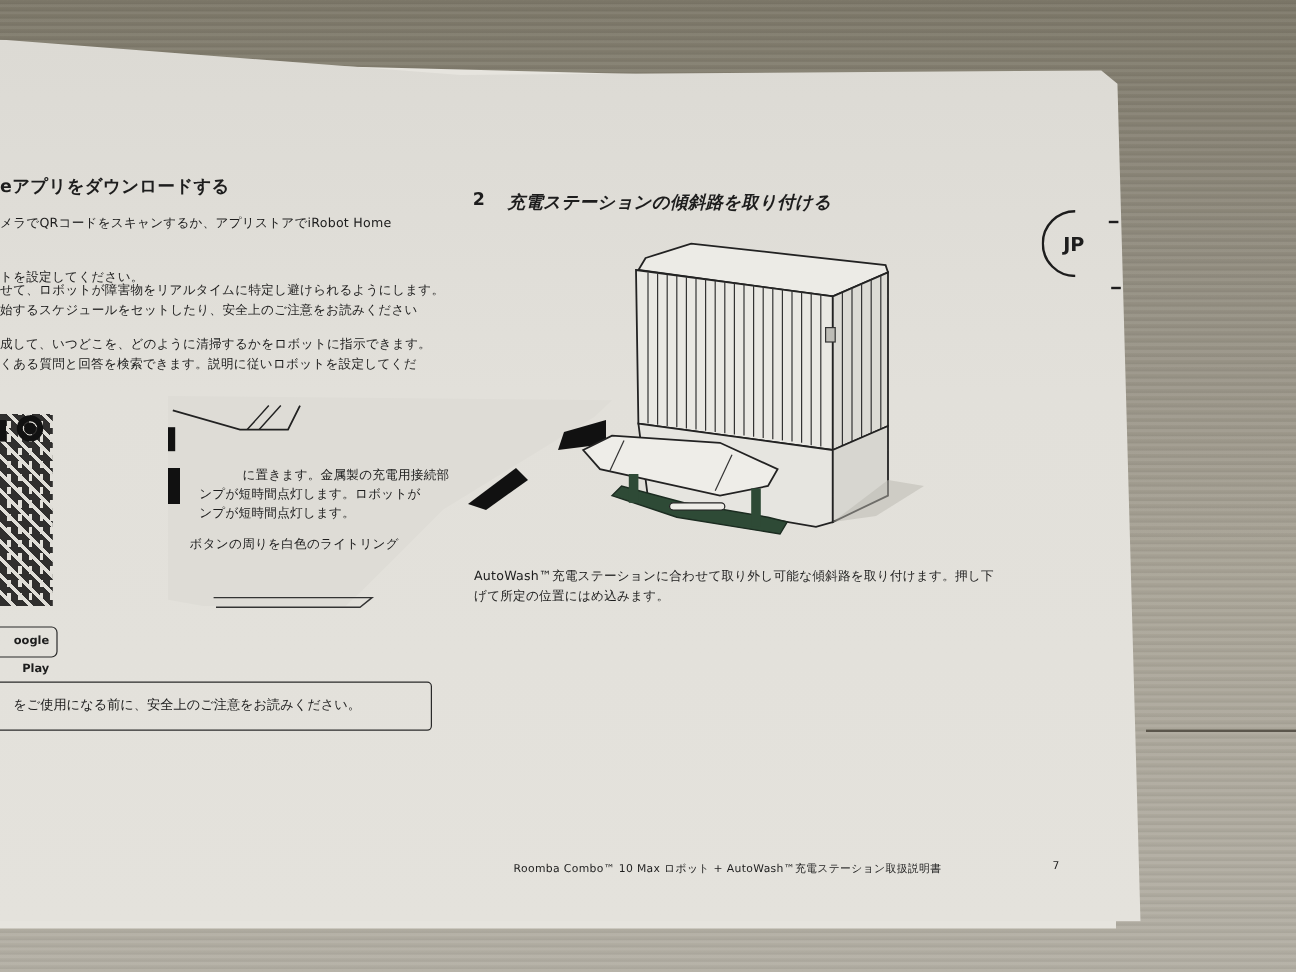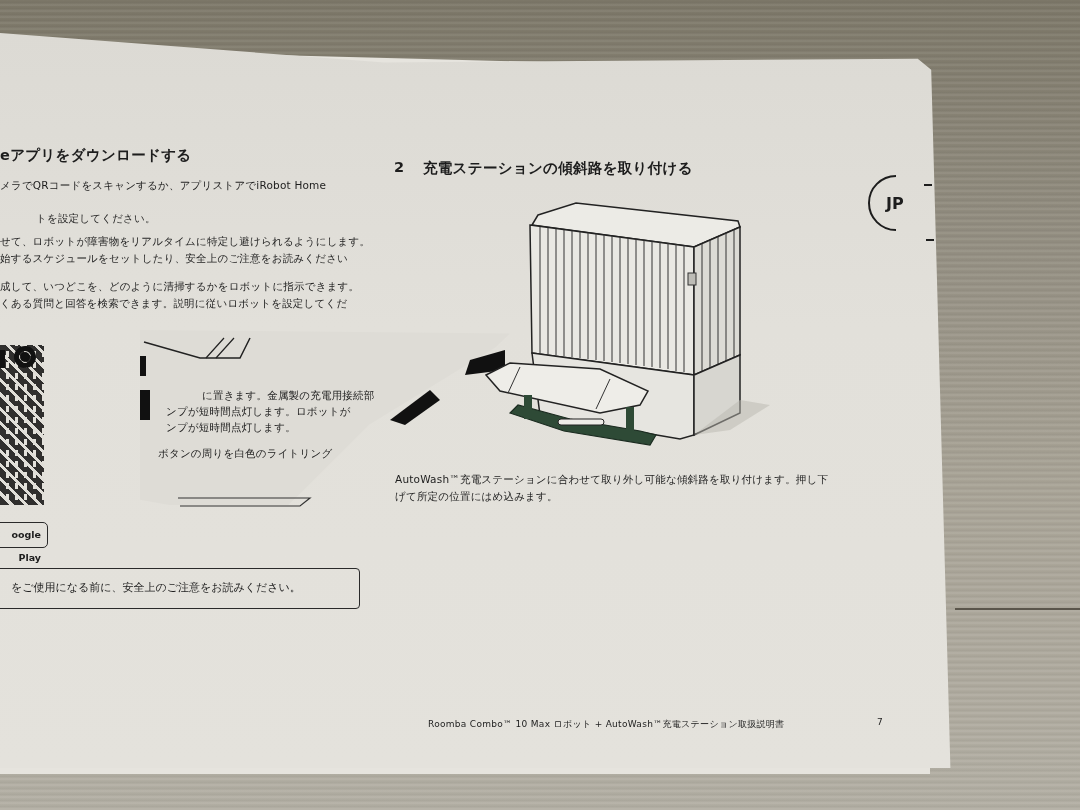--- a/index.html
+++ b/index.html
@@ -70,21 +70,21 @@
 <body>
 
 <div class="wood"></div>
 <div class="plank-gap"></div>
 
 <div class="sheet-under"></div>
 <div class="sheet"></div>
 
 <div class="txt h1" style="left:0; top:146px;">eアプリをダウンロードする</div>
 <div class="txt b" style="left:0; top:179px;">メラでQRコードをスキャンするか、アプリストアでiRobot Home</div>
-<div class="txt b" style="left:0; top:212px;padding-left:36px;">トを設定してください。</div>
+<div class="txt b" style="left:0; top:224px;">トを設定してください。</div>
 <div class="txt b" style="left:0; top:235px;">せて、ロボットが障害物をリアルタイムに特定し避けられるようにします。</div>
 <div class="txt b" style="left:0; top:252px;">始するスケジュールをセットしたり、安全上のご注意をお読みください</div>
 <div class="txt b" style="left:0; top:280px;">成して、いつどこを、どのように清掃するかをロボットに指示できます。</div>
 <div class="txt b" style="left:0; top:297px;">くある質問と回答を検索できます。説明に従いロボットを設定してくだ</div>
 
 <div class="qr"></div>
 <div class="qr-cover"></div>
 <div class="logo-i"></div>
 <div class="logo-ring"></div>
 <div class="logo-dot"></div>
@@ -101,21 +101,21 @@
   <path d="M330 30 L365 20 L365 40 L325 45 Z" fill="#111"></path>
   <rect x="0" y="26" width="6" height="20" fill="#111"></rect>
   <rect x="0" y="60" width="10" height="30" fill="#111"></rect>
 </svg>
 <div class="txt b" style="left:170px; top:389px;margin-left:32px;">に置きます。金属製の充電用接続部</div>
 <div class="txt b" style="left:166px; top:405px;">ンプが短時間点灯します。ロボットが</div>
 <div class="txt b" style="left:166px; top:421px;">ンプが短時間点灯します。</div>
 <div class="txt b" style="left:158px; top:447px;font-family:Liberation Mono, monospace;">ボタンの周りを白色のライトリング</div>
 
 <div class="txt h1" style="left:394px; top:159px;">2</div>
-<div class="txt h1" style="left:423px; top:159px;">充電ステーションの傾斜路を取り付ける</div>
+<div class="txt h1" style="left:423px; top:159px;font-style:italic;">充電ステーションの傾斜路を取り付ける</div>
 
 <svg class="station" width="290" height="260" viewBox="0 0 290 260">
 
   <path d="M58 20 L96 8 L258 26 L260 32 L214 52 L52 30 Z" fill="#ecebe6" stroke="#222" stroke-width="1.5"></path>
 
   <path d="M50 30 L214 52 L214 180 L52 158 Z" fill="#e9e8e3" stroke="#222" stroke-width="1.5"></path>
 
   <path d="M214 52 L260 32 L260 160 L214 180 Z" fill="#dcdbd5" stroke="#222" stroke-width="1.5"></path>
   <g stroke="#333" stroke-width="1">
     <line x1="60" y1="32" x2="60" y2="158"></line>

